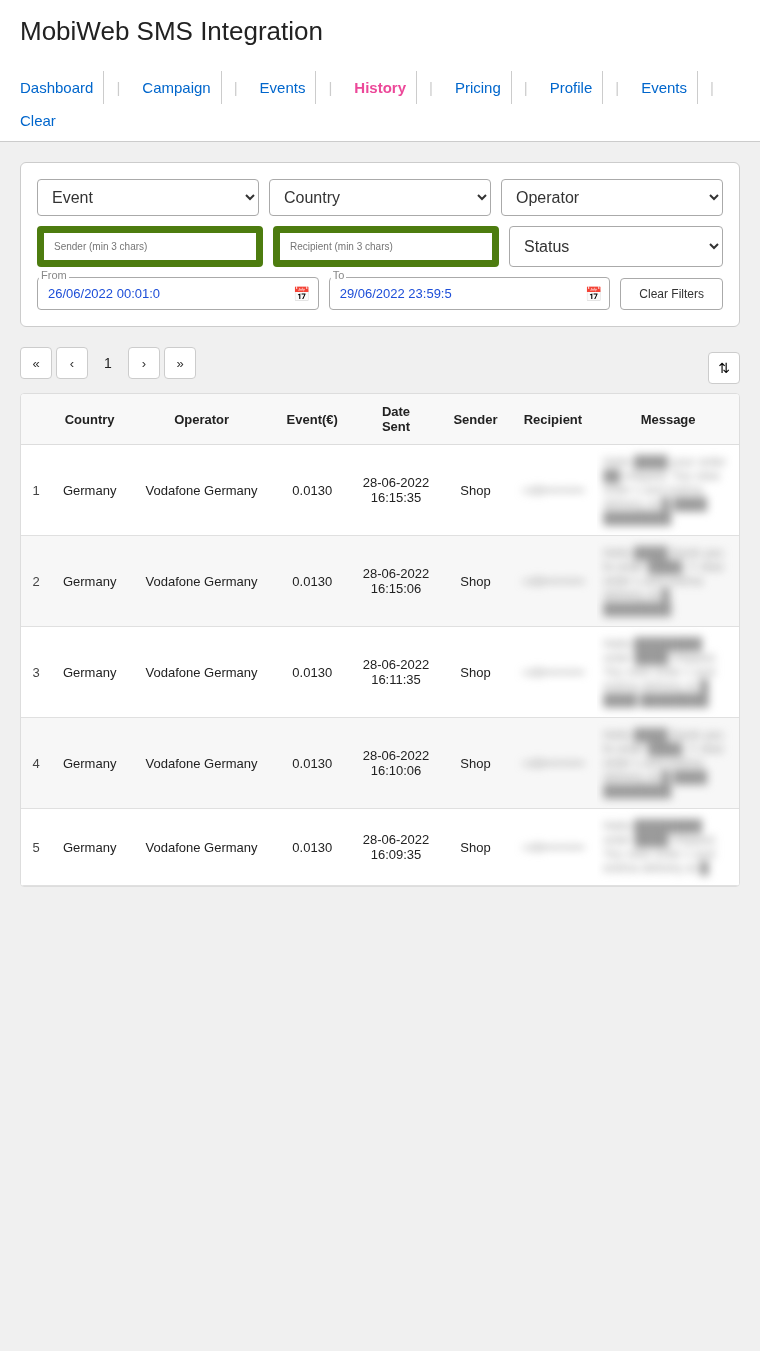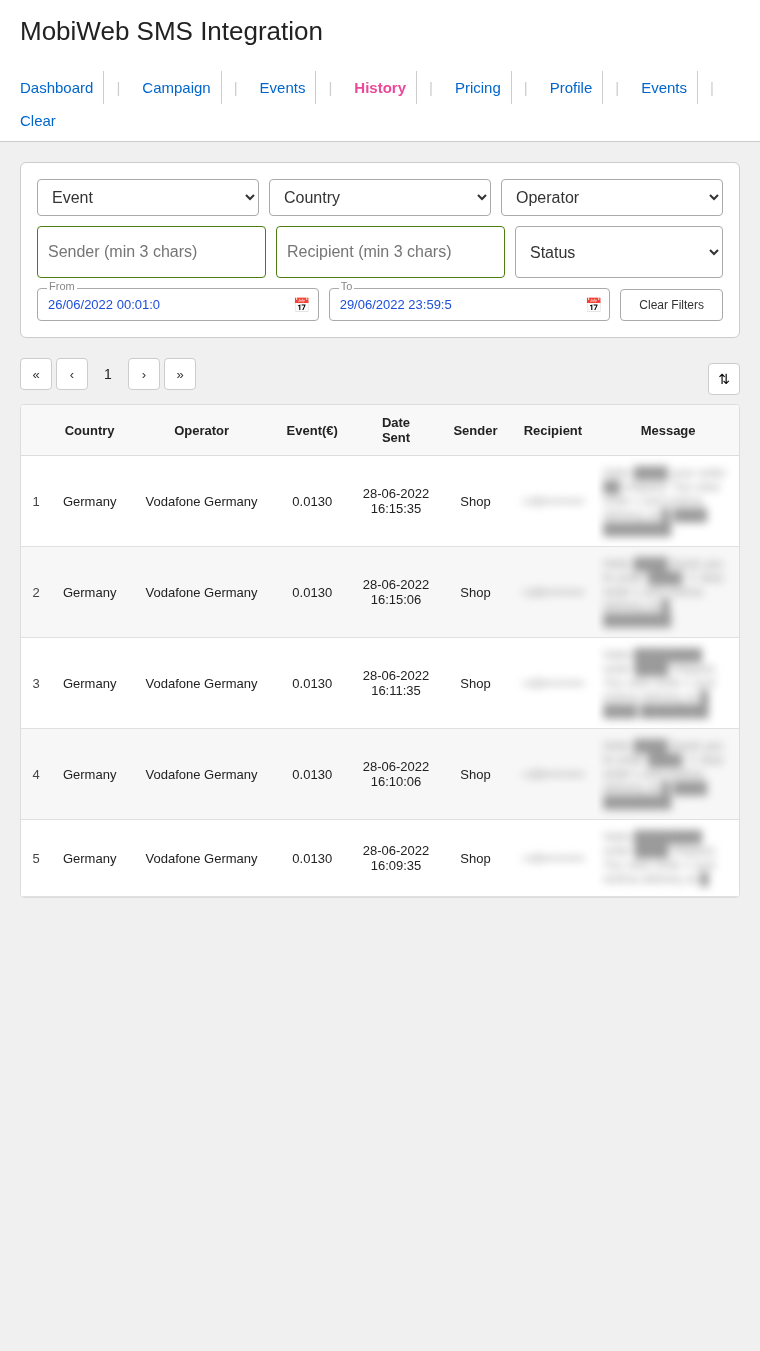--- a/index.html
+++ b/index.html
@@ -70,40 +70,40 @@
       padding: 8px 10px;
       border: 1px solid #aaa;
       border-radius: 4px;
       background: #fff;
       font-size: 16px;
       appearance: auto;
       color: #333;
     }
     .filter-input {
       flex: 1;
-      padding: 16px 10px;
-      border: 1px solid #4d7c0f;
-      border-radius: 4px;
-      font-size: 16px;
+      padding: 8px 10px;
+      border: 7px solid #4d7c0f;
+      border-radius: 4px;
+      font-size: 10px;
       color: #888;
       background: #fff;
     }
     .filter-row-date {
       display: flex;
       gap: 10px;
       align-items: center;
     }
     .date-field-wrap {
       flex: 1;
       position: relative;
     }
     .date-label {
       position: absolute;
       top: -8px;
-      left: 10px;
+      left: 2px;
       font-size: 11px;
       color: #888;
       background: #fff;
       padding: 0 2px;
     }
     .date-input {
       width: 100%;
       padding: 8px 30px 8px 10px;
       border: 1px solid #aaa;
       border-radius: 4px;

